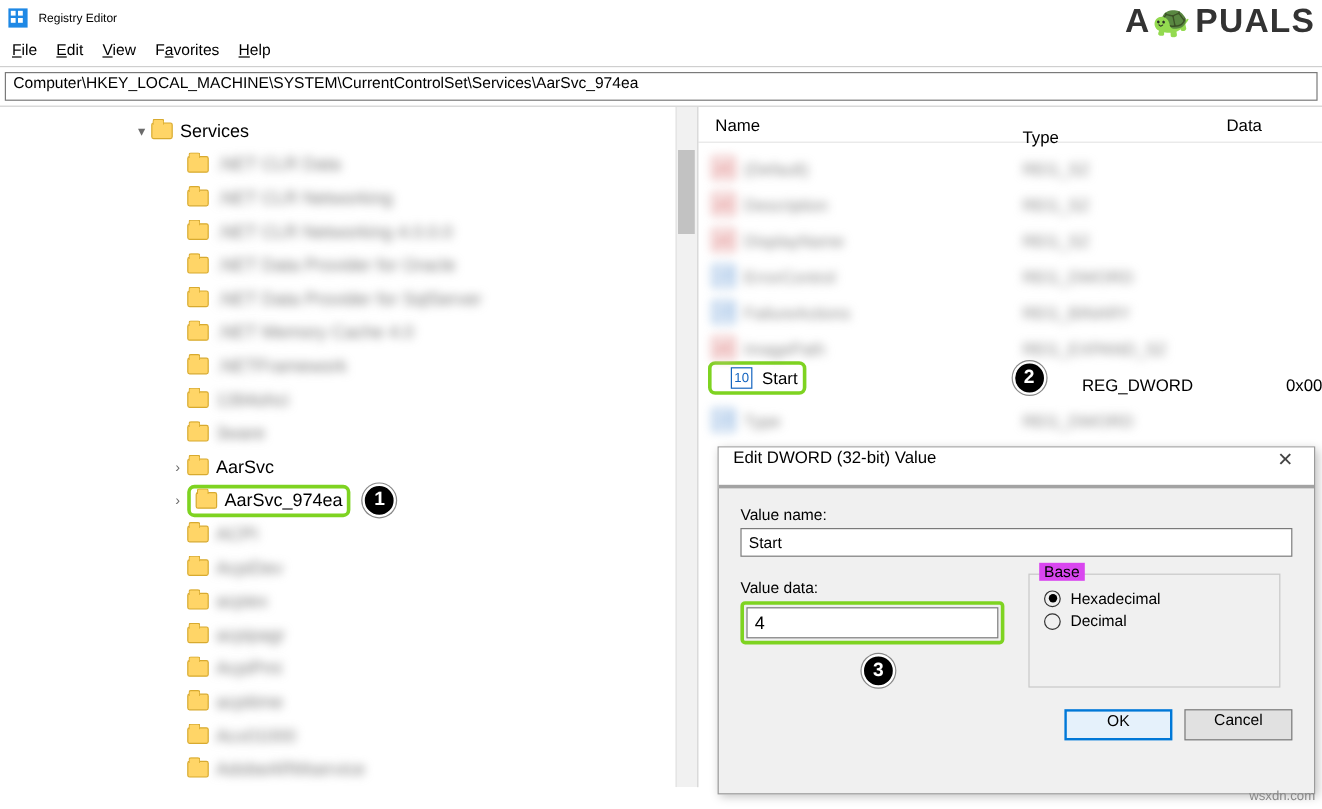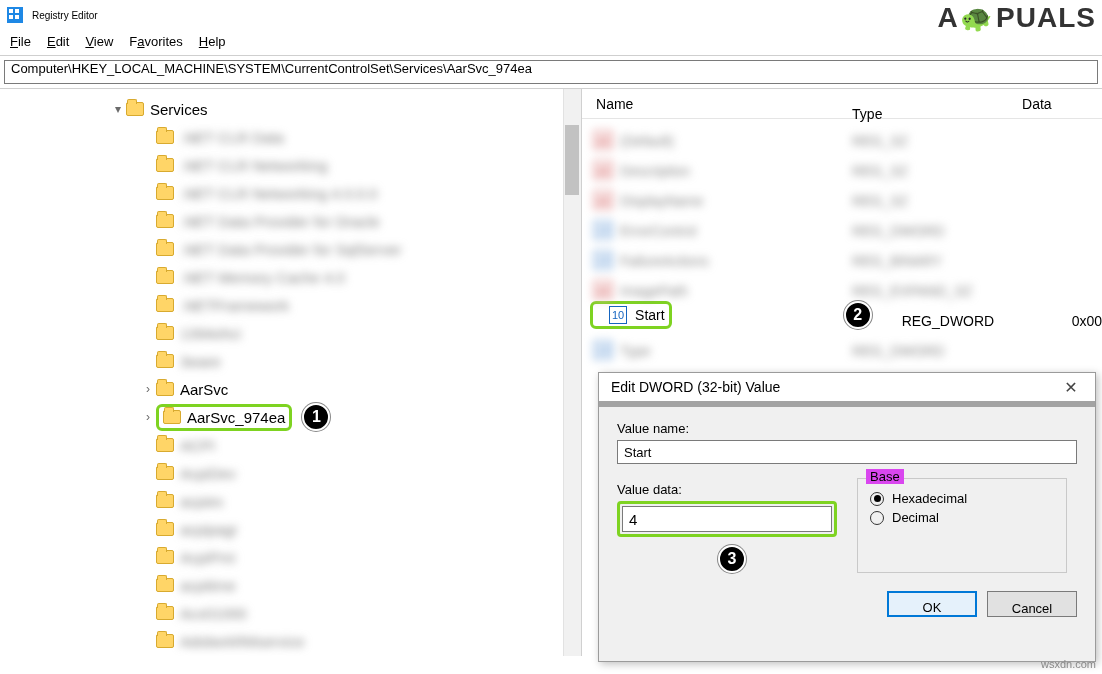--- a/index.html
+++ b/index.html
@@ -49,42 +49,42 @@
   .val-row { display:flex; align-items:flex-end; height:30px; }
   .val-row.blurred { filter: blur(4px); color:#888; }
   .val-icon { width:18px; height:18px; margin:0 8px 0 12px; display:inline-flex; align-items:center; justify-content:center; font-size:11px; }
   .val-icon.str { background:#fff; border:1px solid #c62828; color:#c62828; }
   .val-icon.dword { background:#fff; border:1px solid #1565c0; color:#1565c0; }
   .val-row .lbl { width:232px; }
   .val-row .typ { width:170px; }
 
   
   .dialog { position:absolute; left:598px; top:372px; width:498px; height:290px; background:#f0f0f0; border:1px solid #9b9b9b; box-shadow: 2px 2px 8px rgba(0,0,0,.25); }
-  .dlg-titlebar { display:flex; align-items:center; justify-content:space-between; height:34px; padding:0 12px; background:#fff; border-bottom:6px solid #a3a3a3; }
+  .dlg-titlebar { display:flex; justify-content:space-between; height:34px; padding:0 12px; background:#fff; border-bottom:3px solid #a3a3a3; }
   .dlg-title { font-size:14px; }
   .dlg-close { font-size:16px; color:#444; width:24px; text-align:center; }
 
   .dlg-body { padding: 10px 18px 12px 18px; position:relative; }
   .dlg-label { font-size:13px; margin-top:4px; margin-bottom:4px; }
   .dlg-input { width:100%; height:24px; border:1px solid #7a7a7a; background:#fff; padding:2px 6px; font-size:13px; }
   .dlg-input.ro { background:#fff; }
 
   .dlg-row2 { display:flex; margin-top:14px; gap:20px; }
   .valuedata-box { }
   .valuedata-input { width:210px; height:26px; border:1px solid #7a7a7a; padding:2px 6px; font-size:15px; background:#fff; }
   .valuedata-wrap { border:3px solid #7ed321; border-radius:4px; display:inline-block; padding:2px; }
 
   .base-group { border:1px solid #c9c9c9; padding:8px 12px 10px 12px; width:210px; position:relative; }
   .base-group .legend { position:absolute; top:-10px; left:8px; background:#d946ef; padding:0 4px; font-size:13px; }
   .radio { display:flex; align-items:center; gap:8px; margin:4px 0; font-size:13px; }
   .radio .dot { width:14px; height:14px; border:1px solid #333; border-radius:50%; display:inline-flex; align-items:center; justify-content:center; }
   .radio .dot .fill { width:7px; height:7px; border-radius:50%; background:#000; }
 
   .dlg-buttons { display:flex; justify-content:flex-end; gap:10px; margin-top:18px; }
-  .dlg-btn { width:90px; height:26px; border:1px solid #7a7a7a; background:#e1e1e1; font-size:13px; display:flex; align-items:flex-end; justify-content:center; }
+  .dlg-btn { width:90px; height:26px; border:1px solid #7a7a7a; background:#e1e1e1; font-size:13px; display:flex; align-items:flex-start; justify-content:center; }
   .dlg-btn.primary { border:2px solid #0078d7; background:#e5f1fb; }
 
   
   .brand { position:absolute; right:6px; top:2px; font-size:28px; font-weight:700; letter-spacing:1px; color:#333; display:flex; align-items:center; gap:2px;}
   .brand .emoji { font-size:26px; filter:hue-rotate(20deg);}
   .watermark { position:absolute; right:6px; bottom:4px; font-size:11px; color:#888; }
 </style>
 </head>
 <body>
 

